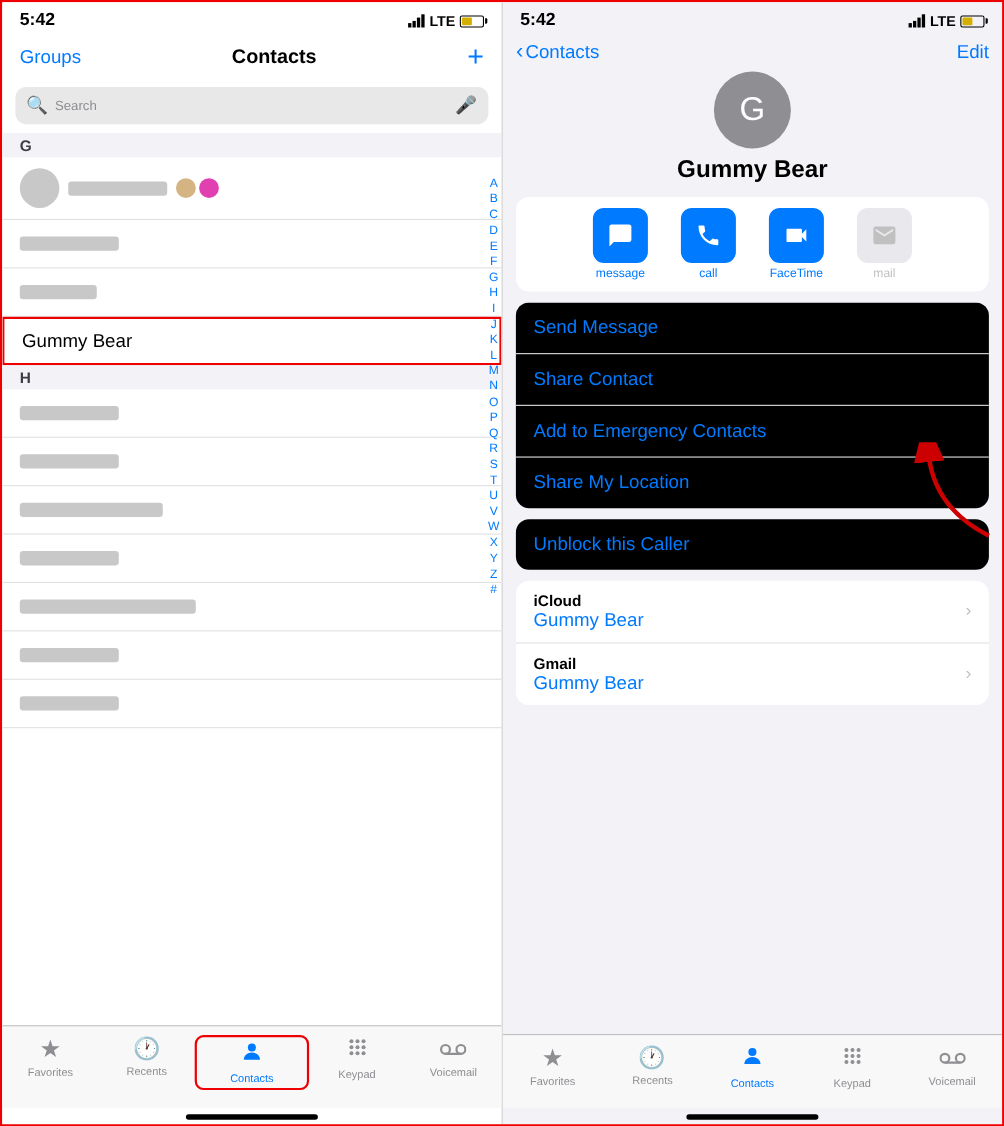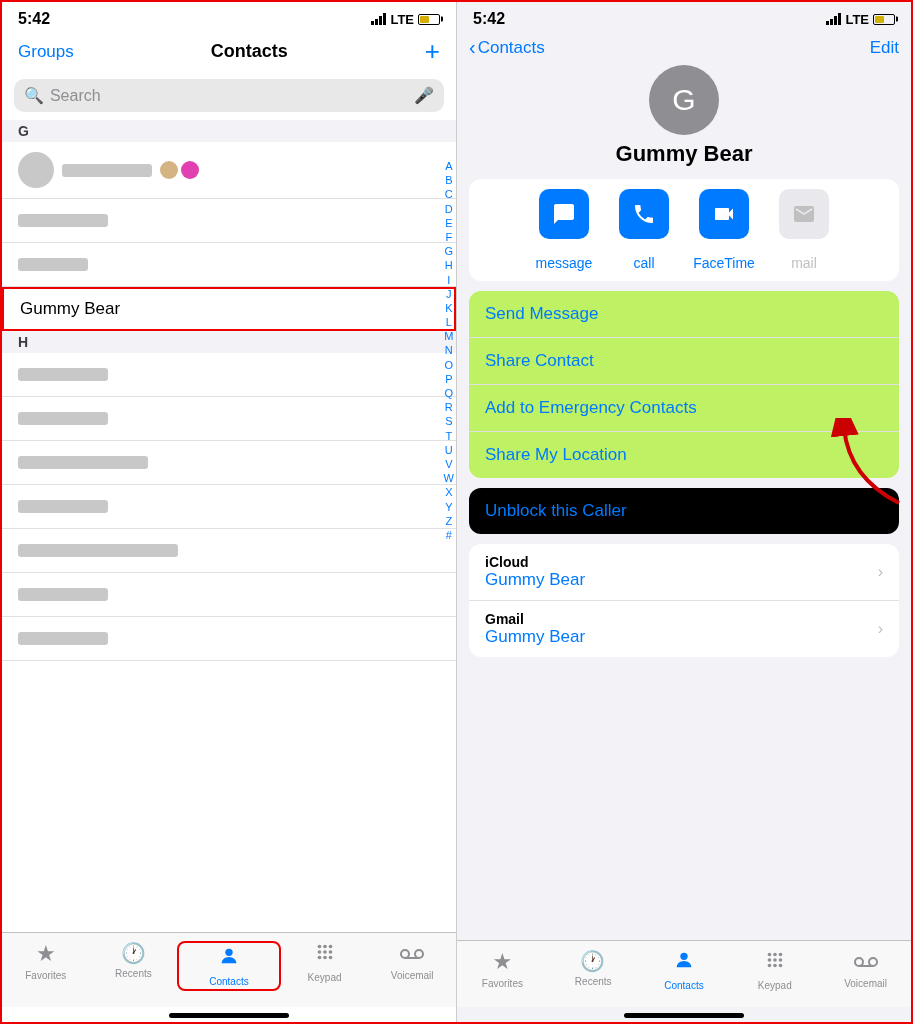--- a/index.html
+++ b/index.html
@@ -68,21 +68,21 @@
     .search-bar {
       margin: 4px 12px 8px;
       background: #e8e8e8;
       border-radius: 10px;
       display: flex;
       align-items: center;
       padding: 7px 10px;
       gap: 6px;
     }
     .search-icon-circle { color: #8e8e93; font-size: 16px; }
-    .search-placeholder { color: #8e8e93; font-size: 16px; }
+    .search-placeholder { color: #8e8e93; font-size: 12px; }
     .search-mic { margin-left: auto; color: #8e8e93; font-size: 16px; }
 
     
     .contact-list { flex: 1; overflow-y: auto; position: relative; }
     .section-header {
       background: #f2f2f7;
       padding: 3px 16px;
       font-size: 14px;
       font-weight: 600;
       color: #3c3c43;
@@ -214,26 +214,26 @@
       display: flex; flex-direction: column; align-items: center;
       gap: 4px; cursor: pointer; min-width: 68px;
     }
     .action-btn-icon {
       width: 50px; height: 50px; border-radius: 10px;
       background: #e8e8ed;
       display: flex; align-items: center; justify-content: center;
       font-size: 22px;
     }
     .action-btn-icon.blue { background: #007AFF; color: #fff; }
-    .action-btn-label { font-size: 14px; color: #007AFF; margin-top: 12px; }
+    .action-btn-label { font-size: 11px; color: #007AFF; }
 
     
     .detail-sections { flex: 1; overflow-y: auto; }
     .detail-section {
-      background: #bef264;
+      background: #000000;
       border-radius: 12px;
       margin: 0 12px 10px;
       overflow: hidden;
     }
     .detail-row {
       display: flex;
       align-items: center;
       padding: 13px 16px;
       border-bottom: 0.5px solid #e0e0e0;
       cursor: pointer;

